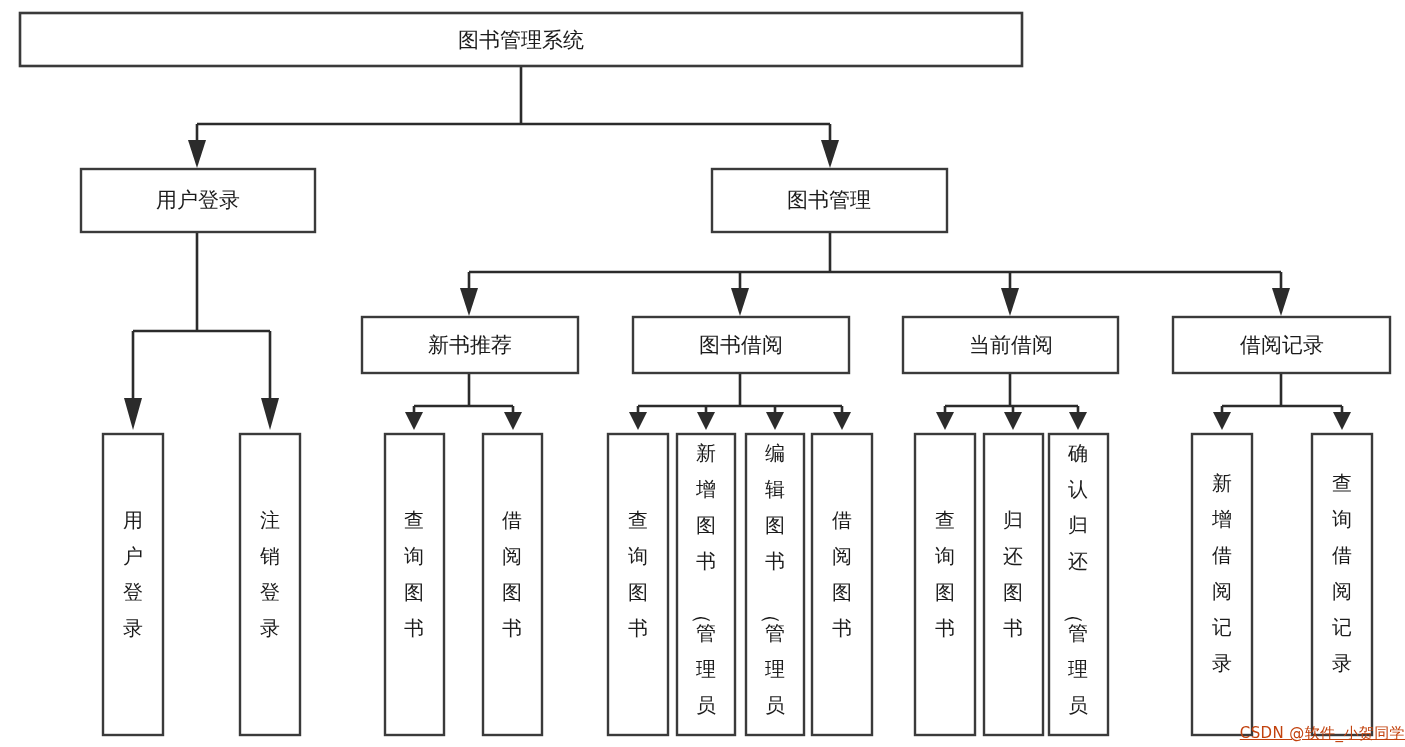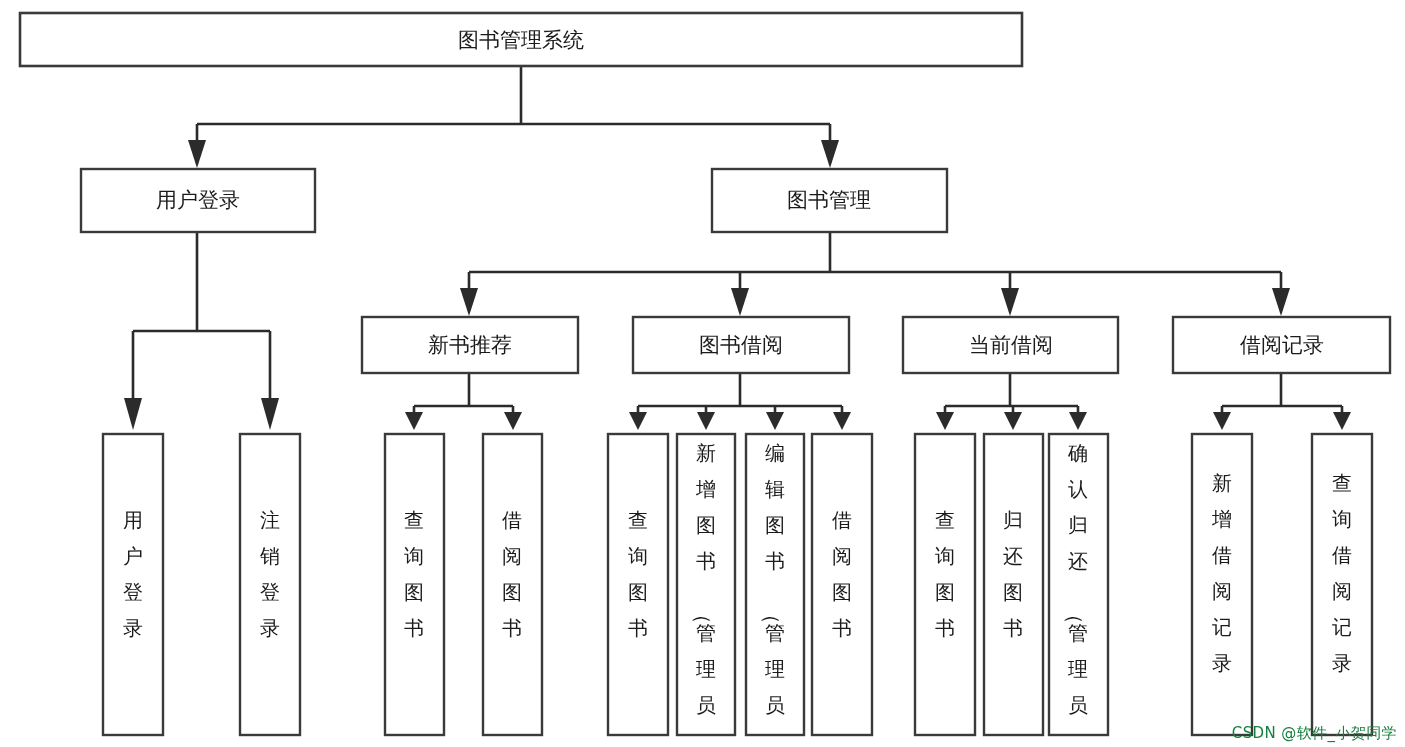--- a/index.html
+++ b/index.html
@@ -54,28 +54,29 @@
     dominant-baseline: middle;
   }
   .node-label-v {
     font-family: "DejaVu Sans", "Liberation Sans", sans-serif;
     font-size: 20px;
     fill: #1b1b1b;
     text-anchor: middle;
   }
   .watermark {
     position: absolute;
-    right: 8px;
+    right: 0;
     bottom: 4px;
     font-family: "DejaVu Sans", "Liberation Sans", sans-serif;
     font-size: 15px;
-    color: #15803d;
+    color: #c2410c;
     letter-spacing: 0.4px;
     white-space: nowrap;
     pointer-events: none;
+    text-decoration: underline;
   }
 </style>
 </head>
 <body>
 
 <div id="diagram-root">
 
   <svg class="diagram" viewBox="0 0 1405 747" xmlns="http://www.w3.org/2000/svg">
 
     <defs>

